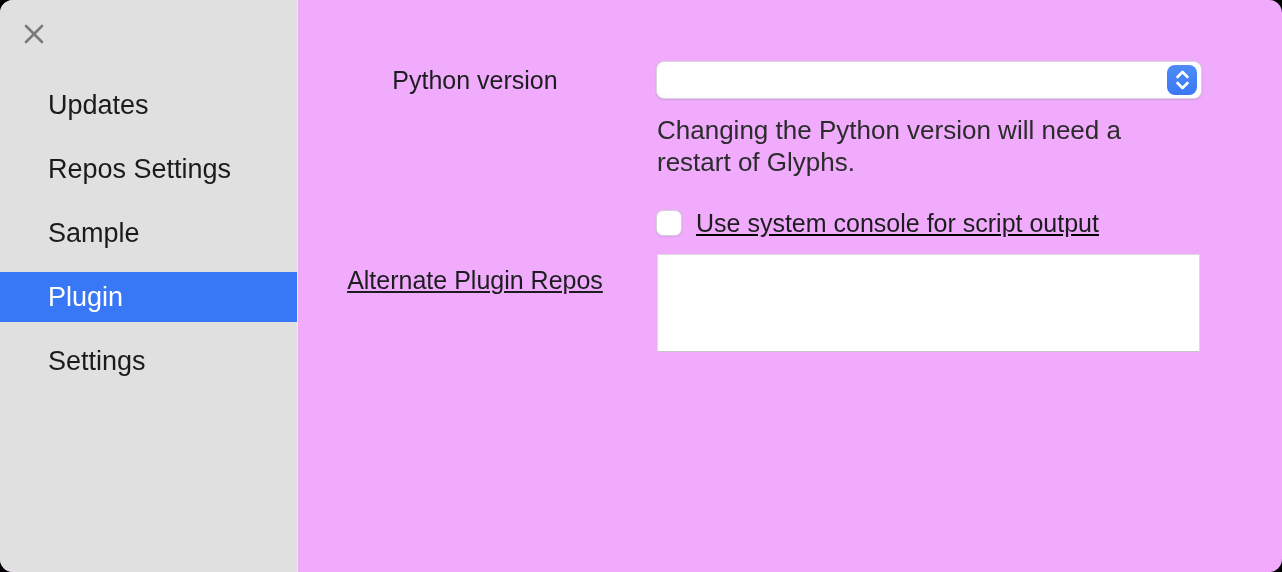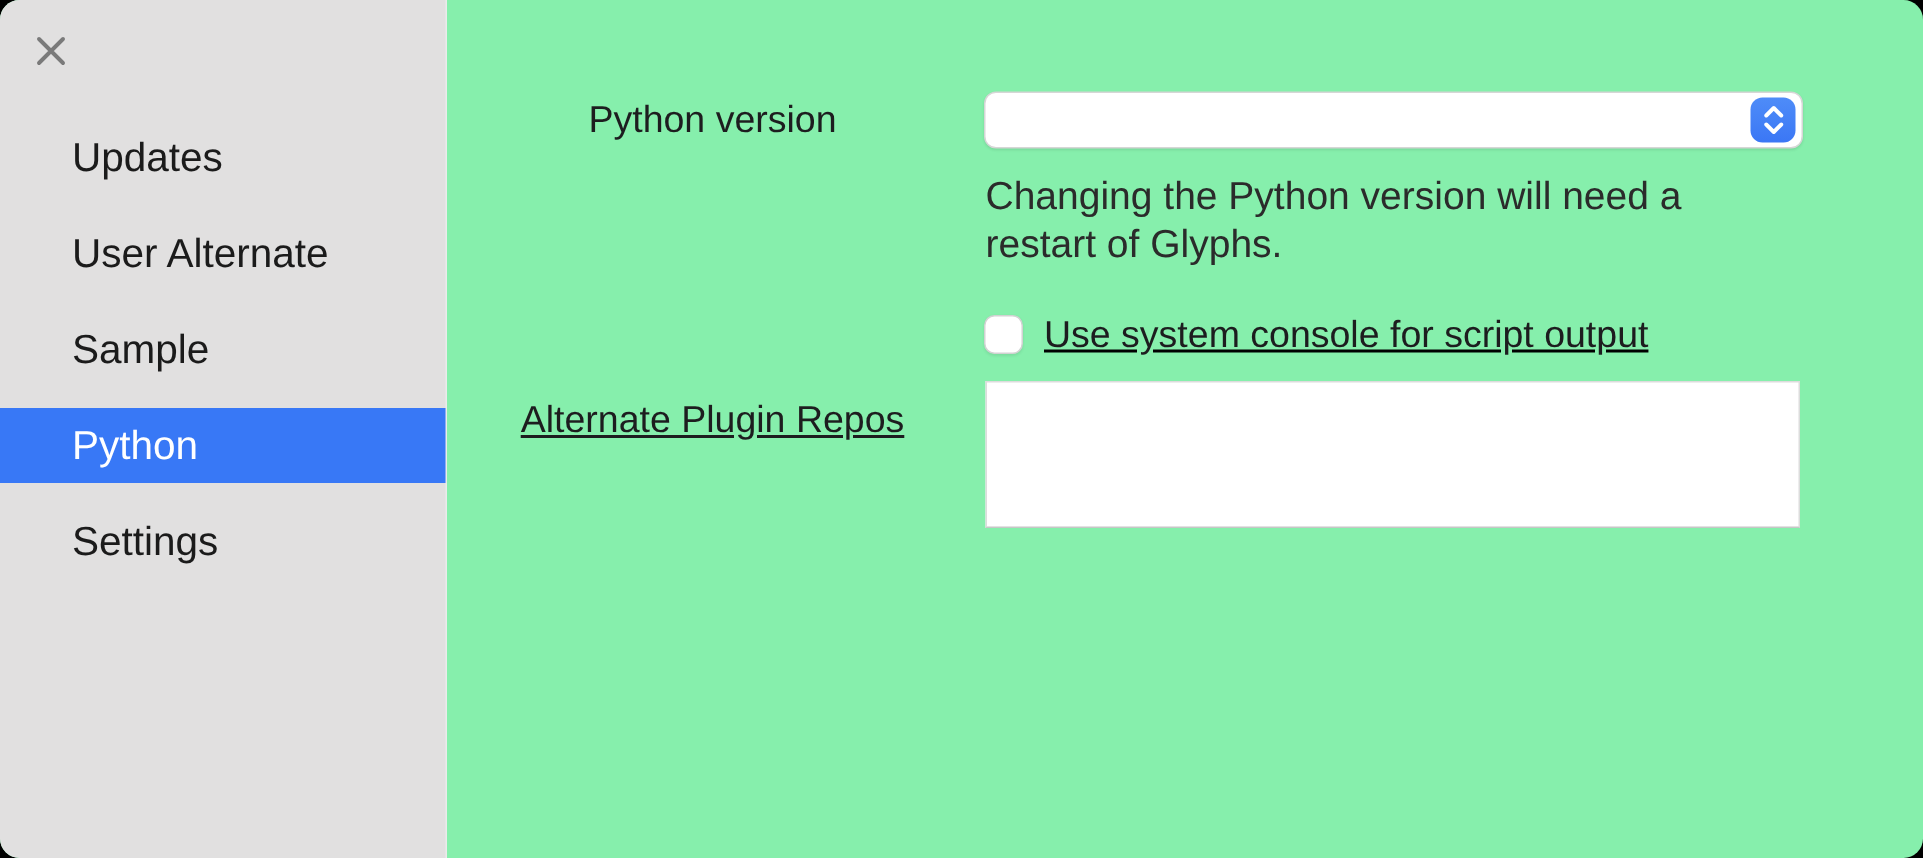--- a/index.html
+++ b/index.html
@@ -6,21 +6,21 @@
     margin: 0;
     padding: 0;
     background: #000;
     font-family: "Liberation Sans", "DejaVu Sans", sans-serif;
     -webkit-font-smoothing: antialiased;
   }
   .window {
     position: relative;
     width: 1282px;
     height: 572px;
-    background: #86efac;
+    background: #f0abfc;
     border-radius: 13px;
     overflow: hidden;
   }
   
   .sidebar {
     position: absolute;
     left: 0; top: 0; bottom: 0;
     width: 298px;
     background: #e1e0e0;
     border-right: 1px solid #ebebeb;
@@ -167,27 +167,27 @@
           <path d="M4 4 L20 20 M20 4 L4 20" stroke="#7a7a7a" stroke-width="2.6" stroke-linecap="round" fill="none"></path>
         </svg>
       </span>
     </button>
 
     <nav class="nav">
       <div class="nav-item">
         <span>Updates</span>
       </div>
       <div class="nav-item">
-        <span>User Alternate</span>
+        <span>Repos Settings</span>
       </div>
       <div class="nav-item">
         <span>Sample</span>
       </div>
       <div class="nav-item selected">
-        <span>Python</span>
+        <span>Plugin</span>
       </div>
       <div class="nav-item">
         <span>Settings</span>
       </div>
     </nav>
   </aside>
 
   <main>
 
     <div class="content-label label-python">Python version</div>

